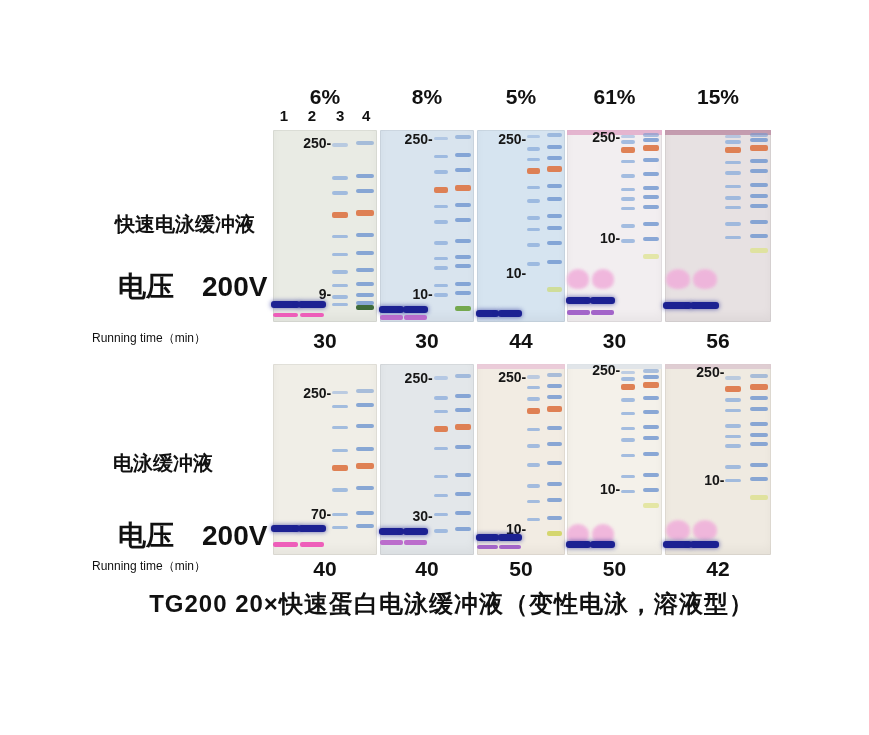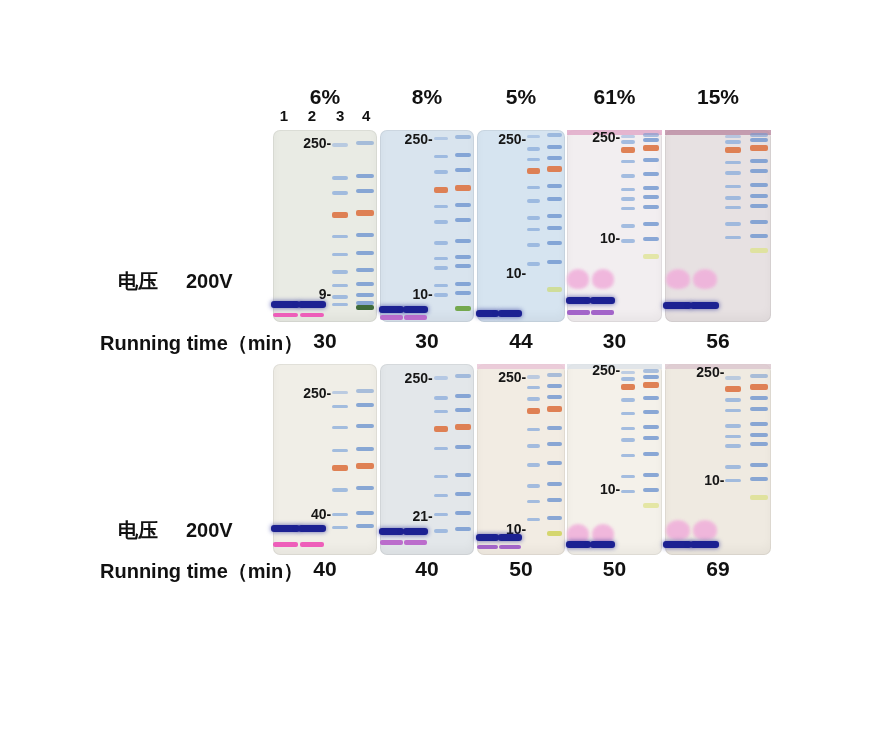--- a/index.html
+++ b/index.html
@@ -4,55 +4,58 @@
 <style>
   html,body{margin:0;padding:0}
   body{width:869px;height:735px;background:#ffffff;position:relative;
        font-family:"Liberation Sans","DejaVu Sans",sans-serif;color:#111}
   .figure{position:absolute;left:0;top:0;width:869px;height:735px;background:#fff;overflow:hidden}
   .lbl{position:absolute;color:#111;white-space:nowrap}
   .conc-label{left:160px;top:87px;font-size:21px;font-weight:700;letter-spacing:2px}
   .conc{position:absolute;top:85px;text-align:center;font-size:21px;font-weight:700}
   .lanenum{position:absolute;top:107px;font-size:15px;font-weight:700;width:16px;text-align:center}
   .buffer-top{left:115px;top:211px;font-size:20px;font-weight:600}
-  .volt{font-size:20px;font-weight:600}
+  .volt{font-size:28px;font-weight:600}
   .volt-top{left:118px;top:268px}
   .volt-bottom{left:118px;top:517px}
   .vspace{display:inline-block;width:28px}
   .buffer-b1{left:113px;top:427px;font-size:20px;font-weight:600}
   .buffer-b2{left:113px;top:450px;font-size:20px;font-weight:600}
-  .rt-label{left:100px;font-size:20px;font-weight:700}
+  .rt-label{left:92px;font-size:12px;font-weight:400}
   .rt-top{top:330px}
   .rt-bottom{top:558px}
   .rtval{position:absolute;text-align:center;font-size:21px;font-weight:700}
-  .gel{position:absolute;border-radius:7px;box-shadow:inset 0 0 0 1px rgba(0,0,0,0.06), inset 0 -6px 10px rgba(0,0,0,0.04)}
+  .gel{position:absolute;border-radius:1px;box-shadow:inset 0 0 0 1px rgba(0,0,0,0.06), inset 0 -6px 10px rgba(0,0,0,0.04)}
   .strip{position:absolute;top:0;left:0;right:0;height:5px;opacity:.85}
   .marker{position:absolute;left:0;text-align:right;font-size:14px;font-weight:700;color:#161616;line-height:18px}
   .band{position:absolute;border-radius:2px}
   .front{position:absolute;height:7px;border-radius:3px}
   .sub{position:absolute;height:4.5px;border-radius:2px;opacity:.9}
   .blob{position:absolute;height:20px;border-radius:50% 50% 42% 42%;filter:blur(1.5px);opacity:.85}
   .title{position:absolute;left:34px;top:588px;width:835px;text-align:center;font-size:24px;font-weight:700;letter-spacing:1px}
 </style>
 </head>
 <body>
 
 <div class="figure">
 
 
+  <div class="lbl buffer-top">快速电泳缓冲液</div>
 
   <div class="lbl volt volt-top"><span>电压</span><span class="vspace"></span><span>200V</span></div>
 
   <div class="lbl rt-label rt-top">Running time（min）</div>
 
+  <div class="lbl buffer-b2">电泳缓冲液</div>
 
   <div class="lbl volt volt-bottom"><span>电压</span><span class="vspace"></span><span>200V</span></div>
 
   <div class="lbl rt-label rt-bottom">Running time（min）</div>
 
+  <div class="title">TG200  20×快速蛋白电泳缓冲液（变性电泳，溶液型）</div>
 <div class="conc" style="left: 273px; width: 104px;">6%</div>
     <div class="conc" style="left: 380px; width: 94px;">8%</div>
     <div class="conc" style="left: 477px; width: 88px;">5%</div>
     <div class="conc" style="left: 567px; width: 95px;">61%</div>
     <div class="conc" style="left: 665px; width: 106px;">15%</div>
     <div class="lanenum" style="left: 275.92px;">1</div>
     <div class="lanenum" style="left: 304px;">2</div>
     <div class="lanenum" style="left: 332.08px;">3</div>
     <div class="lanenum" style="left: 358.08px;">4</div>
     <div class="gel" style="left: 273px; top: 130px; width: 104px; height: 192px; background: rgb(233, 235, 228);">
@@ -202,21 +205,21 @@
       <div class="blob" style="width: 24.38px; left: 27.56px; top: 138.68px; background: rgb(240, 174, 218);"></div>
       <div class="front" style="width: 28.62px; left: 25.44px; top: 172.18px; background: rgb(28, 33, 146); box-shadow: rgba(28, 33, 146, 0.55) 0px 0px 4px 0.5px;"></div>
     </div>
     <div class="rtval" style="left: 273px; width: 104px; top: 329px;">30</div>
     <div class="rtval" style="left: 380px; width: 94px; top: 329px;">30</div>
     <div class="rtval" style="left: 477px; width: 88px; top: 329px;">44</div>
     <div class="rtval" style="left: 567px; width: 95px; top: 329px;">30</div>
     <div class="rtval" style="left: 665px; width: 106px; top: 329px;">56</div>
     <div class="gel" style="left: 273px; top: 364px; width: 104px; height: 191px; background: rgb(240, 238, 231);">
       <div class="marker" style="top: 19.65px; width: 58.24px;">250-</div>
-      <div class="marker" style="top: 140.935px; width: 58.24px;">40-</div>
+      <div class="marker" style="top: 140.935px; width: 58.24px;">70-</div>
       <div class="band" style="width: 15.6px; left: 59.28px; height: 3.5px; top: 26.65px; background: rgb(143, 175, 220); opacity: 0.55;"></div>
       <div class="band" style="width: 15.6px; left: 59.28px; height: 3.5px; top: 40.975px; background: rgb(143, 175, 220); opacity: 0.8;"></div>
       <div class="band" style="width: 15.6px; left: 59.28px; height: 3.5px; top: 61.985px; background: rgb(143, 175, 220); opacity: 0.8;"></div>
       <div class="band" style="width: 15.6px; left: 59.28px; height: 3.5px; top: 84.905px; background: rgb(143, 175, 220); opacity: 0.8;"></div>
       <div class="band" style="width: 15.6px; left: 59.28px; height: 6px; top: 101.095px; background: rgb(221, 122, 76); opacity: 0.95;"></div>
       <div class="band" style="width: 15.6px; left: 59.28px; height: 3.5px; top: 124.06px; background: rgb(143, 175, 220); opacity: 0.8;"></div>
       <div class="band" style="width: 15.6px; left: 59.28px; height: 3.5px; top: 148.89px; background: rgb(143, 175, 220); opacity: 0.8;"></div>
       <div class="band" style="width: 15.6px; left: 59.28px; height: 3.5px; top: 161.687px; background: rgb(143, 175, 220); opacity: 0.8;"></div>
       <div class="band" style="width: 17.68px; left: 83.2px; height: 4px; top: 24.65px; background: rgb(110, 149, 208); opacity: 0.55;"></div>
       <div class="band" style="width: 17.68px; left: 83.2px; height: 4px; top: 38.975px; background: rgb(110, 149, 208); opacity: 0.8;"></div>
@@ -226,21 +229,21 @@
       <div class="band" style="width: 17.68px; left: 83.2px; height: 4px; top: 122.06px; background: rgb(110, 149, 208); opacity: 0.8;"></div>
       <div class="band" style="width: 17.68px; left: 83.2px; height: 4px; top: 146.89px; background: rgb(110, 149, 208); opacity: 0.8;"></div>
       <div class="band" style="width: 17.68px; left: 83.2px; height: 4px; top: 159.687px; background: rgb(110, 149, 208); opacity: 0.8;"></div>
       <div class="front" style="width: 28.08px; left: -1.56px; top: 161.142px; background: rgb(28, 33, 146); box-shadow: rgba(28, 33, 146, 0.55) 0px 0px 4px 0.5px;"></div>
       <div class="sub" style="width: 24.96px; left: 0px; top: 178.295px; background: rgb(237, 79, 181);"></div>
       <div class="front" style="width: 28.08px; left: 24.96px; top: 161.142px; background: rgb(28, 33, 146); box-shadow: rgba(28, 33, 146, 0.55) 0px 0px 4px 0.5px;"></div>
       <div class="sub" style="width: 24.96px; left: 26.52px; top: 178.295px; background: rgb(237, 79, 181);"></div>
     </div>
     <div class="gel" style="left: 380px; top: 364px; width: 94px; height: 191px; background: rgb(227, 231, 234);">
       <div class="marker" style="top: 5.325px; width: 52.64px;">250-</div>
-      <div class="marker" style="top: 142.845px; width: 52.64px;">21-</div>
+      <div class="marker" style="top: 142.845px; width: 52.64px;">30-</div>
       <div class="band" style="width: 14.1px; left: 53.58px; height: 3.5px; top: 12.325px; background: rgb(143, 175, 220); opacity: 0.55;"></div>
       <div class="band" style="width: 14.1px; left: 53.58px; height: 3.5px; top: 32.38px; background: rgb(143, 175, 220); opacity: 0.8;"></div>
       <div class="band" style="width: 14.1px; left: 53.58px; height: 3.5px; top: 45.75px; background: rgb(143, 175, 220); opacity: 0.8;"></div>
       <div class="band" style="width: 14.1px; left: 53.58px; height: 6px; top: 61.94px; background: rgb(221, 122, 76); opacity: 0.95;"></div>
       <div class="band" style="width: 14.1px; left: 53.58px; height: 3.5px; top: 82.995px; background: rgb(143, 175, 220); opacity: 0.8;"></div>
       <div class="band" style="width: 14.1px; left: 53.58px; height: 3.5px; top: 110.69px; background: rgb(143, 175, 220); opacity: 0.8;"></div>
       <div class="band" style="width: 14.1px; left: 53.58px; height: 3.5px; top: 129.79px; background: rgb(143, 175, 220); opacity: 0.8;"></div>
       <div class="band" style="width: 14.1px; left: 53.58px; height: 3.5px; top: 148.89px; background: rgb(143, 175, 220); opacity: 0.8;"></div>
       <div class="band" style="width: 14.1px; left: 53.58px; height: 3.5px; top: 165.125px; background: rgb(143, 175, 220); opacity: 0.8;"></div>
       <div class="band" style="width: 15.98px; left: 75.2px; height: 4px; top: 10.325px; background: rgb(110, 149, 208); opacity: 0.55;"></div>
@@ -342,14 +345,14 @@
       <div class="band" style="width: 18.02px; left: 84.8px; height: 5px; top: 131.2px; background: rgb(224, 226, 158);"></div>
       <div class="blob" style="width: 24.38px; left: 0.53px; top: 156.035px; background: rgb(240, 174, 218);"></div>
       <div class="front" style="width: 28.62px; left: -1.59px; top: 176.995px; background: rgb(28, 33, 146); box-shadow: rgba(28, 33, 146, 0.55) 0px 0px 4px 0.5px;"></div>
       <div class="blob" style="width: 24.38px; left: 27.56px; top: 156.035px; background: rgb(240, 174, 218);"></div>
       <div class="front" style="width: 28.62px; left: 25.44px; top: 176.995px; background: rgb(28, 33, 146); box-shadow: rgba(28, 33, 146, 0.55) 0px 0px 4px 0.5px;"></div>
     </div>
     <div class="rtval" style="left: 273px; width: 104px; top: 557px;">40</div>
     <div class="rtval" style="left: 380px; width: 94px; top: 557px;">40</div>
     <div class="rtval" style="left: 477px; width: 88px; top: 557px;">50</div>
     <div class="rtval" style="left: 567px; width: 95px; top: 557px;">50</div>
-    <div class="rtval" style="left: 665px; width: 106px; top: 557px;">69</div>
+    <div class="rtval" style="left: 665px; width: 106px; top: 557px;">42</div>
   </div>
 
 </body></html>

